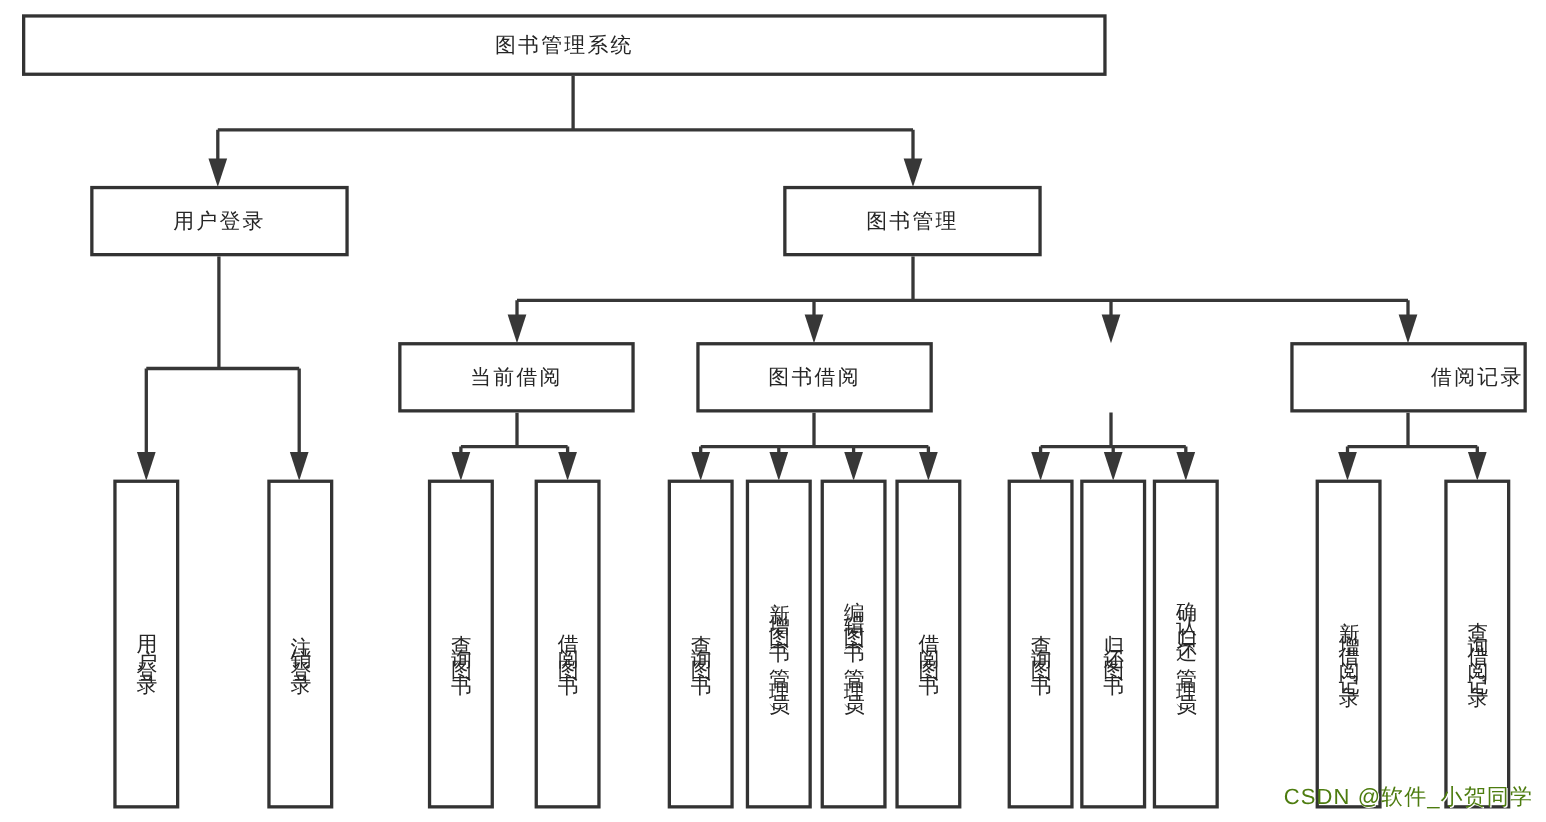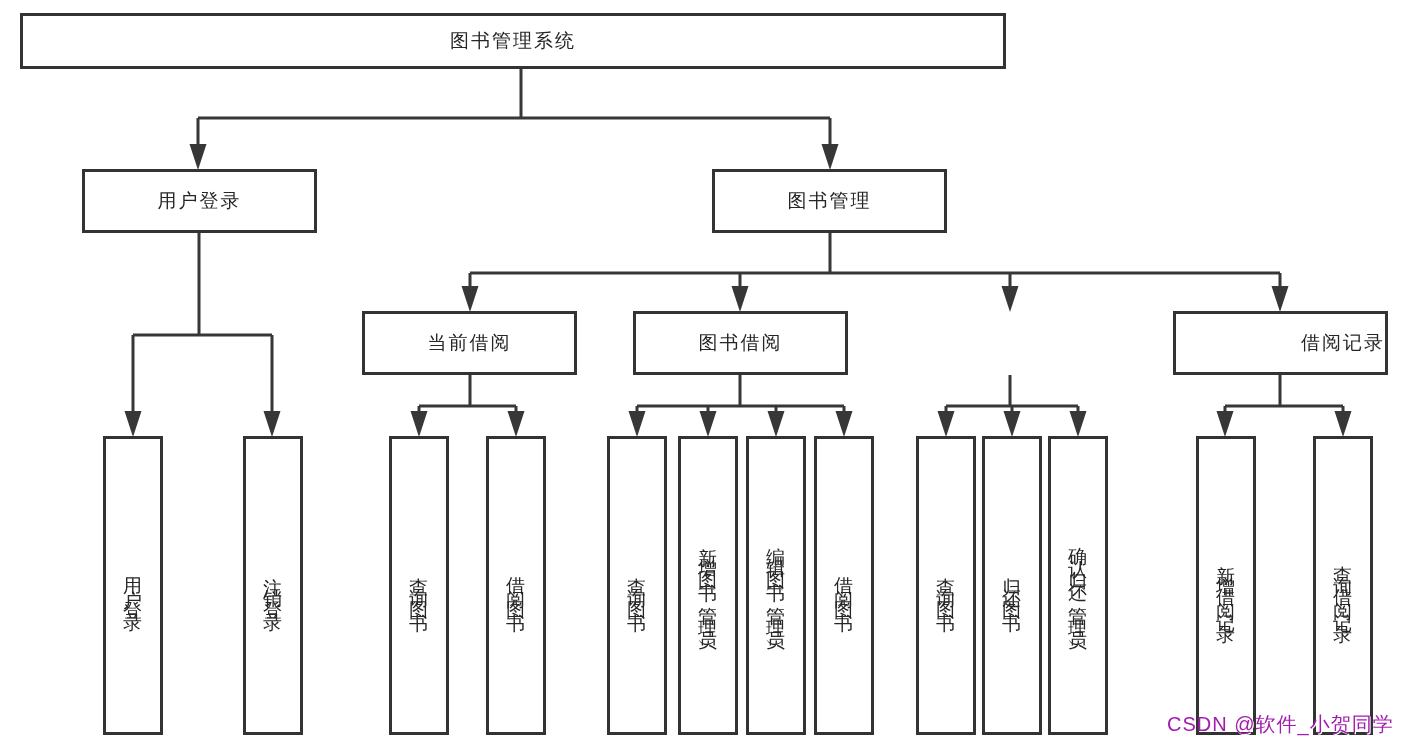--- a/index.html
+++ b/index.html
@@ -63,21 +63,21 @@
   .leaf-9  { left: 916px; }
   .leaf-10 { left: 982px; }
   .leaf-11 { left: 1048px; }
   .leaf-12 { left: 1196px; }
   .leaf-13 { left: 1313px; }
   .watermark {
     position: absolute;
     left: 1167px;
     top: 711px;
     font-size: 20px;
-    color: #a21caf;
+    color: #4d7c0f;
     letter-spacing: 1px;
     white-space: nowrap;
     text-shadow: 1px 1px 0 #ffffff;
   }
 </style>
 </head>
 <body>
 
 <div id="canvas">
 

